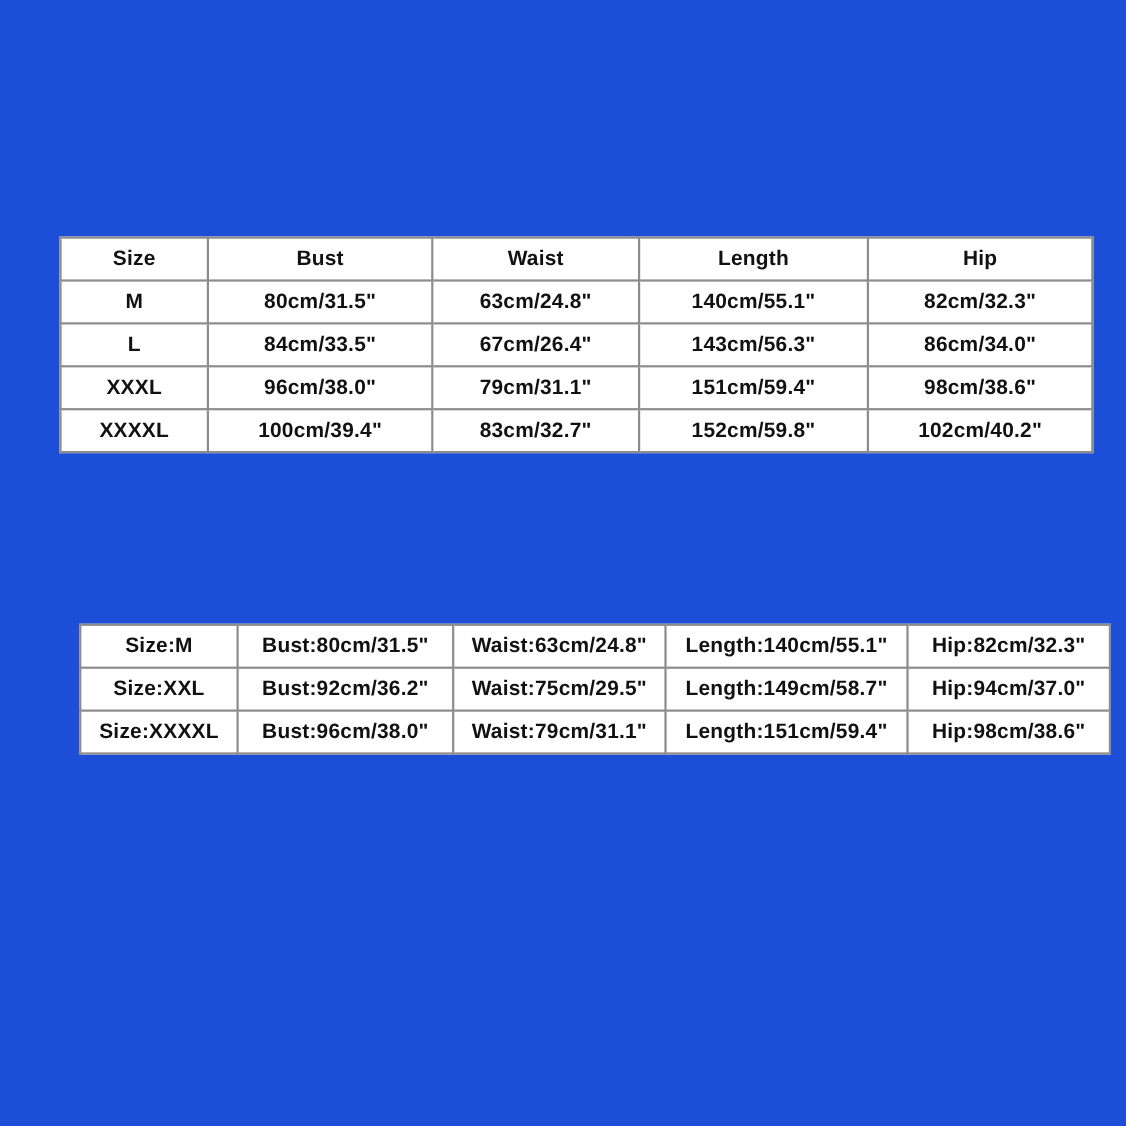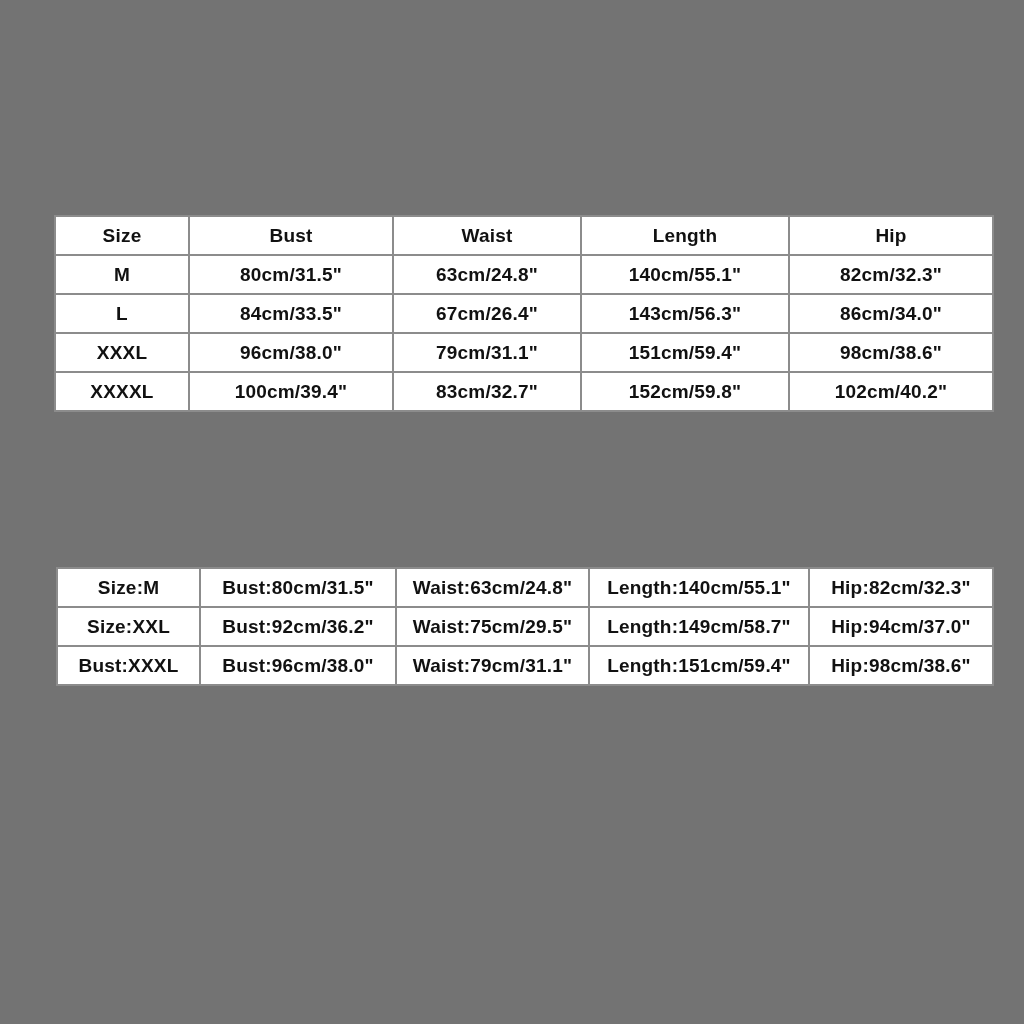--- a/index.html
+++ b/index.html
@@ -4,32 +4,32 @@
 <style>
   html, body {
     margin: 0;
     padding: 0;
     background: #ffffff;
   }
   .page {
     position: relative;
     width: 1024px;
     height: 1024px;
-    background: #737373;
+    background: #1d4ed8;
     font-family: "Liberation Sans", sans-serif;
     overflow: hidden;
   }
   table.size-table {
     position: absolute;
     border-collapse: collapse;
     table-layout: fixed;
     background: #ffffff;
   }
   #table-top { left: 54px; top: 215px; }
-  #table-bottom { left: 56px; top: 567px; }
+  #table-bottom { left: 72px; top: 567px; }
   table.size-table th,
   table.size-table td {
     border: 2px solid #8c8c8c;
     height: 37px;
     padding: 0;
     text-align: center;
     vertical-align: middle;
     font-weight: bold;
     font-size: 19px;
     color: #111111;
@@ -109,21 +109,21 @@
           <td>Hip:82cm/32.3"</td>
         </tr>
         <tr>
           <td>Size:XXL</td>
           <td>Bust:92cm/36.2"</td>
           <td>Waist:75cm/29.5"</td>
           <td>Length:149cm/58.7"</td>
           <td>Hip:94cm/37.0"</td>
         </tr>
         <tr>
-          <td>Bust:XXXL</td>
+          <td>Size:XXXXL</td>
           <td>Bust:96cm/38.0"</td>
           <td>Waist:79cm/31.1"</td>
           <td>Length:151cm/59.4"</td>
           <td>Hip:98cm/38.6"</td>
         </tr>
       </tbody>
   </table>
 
 </div>
 

